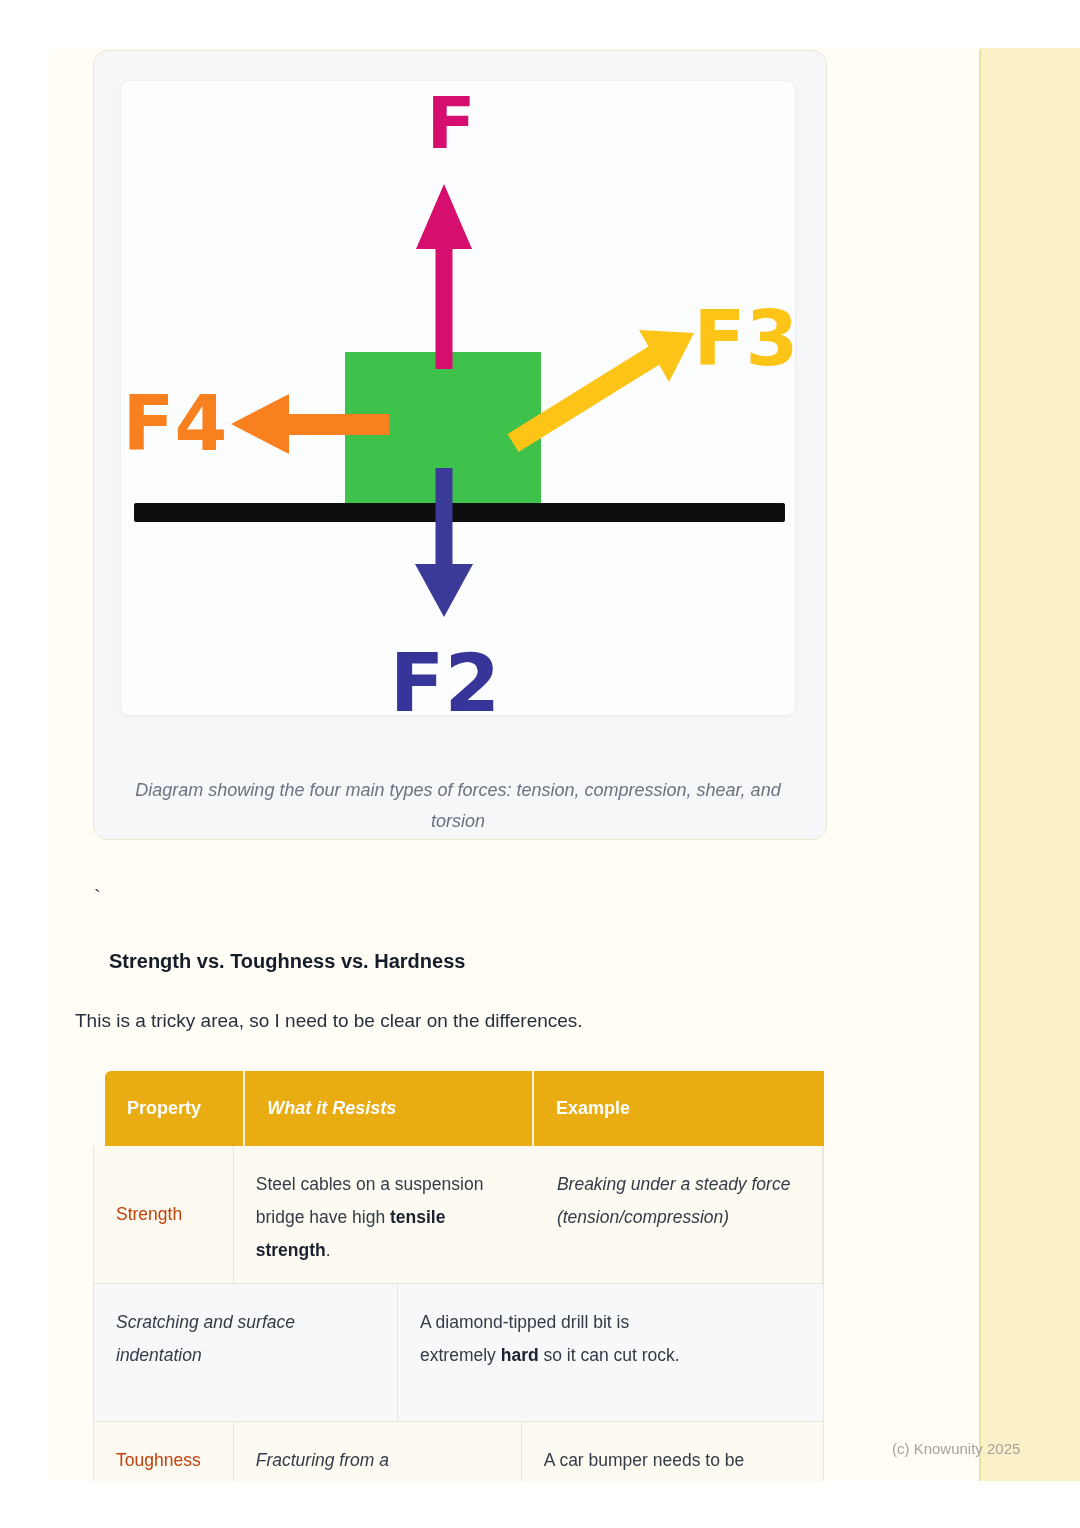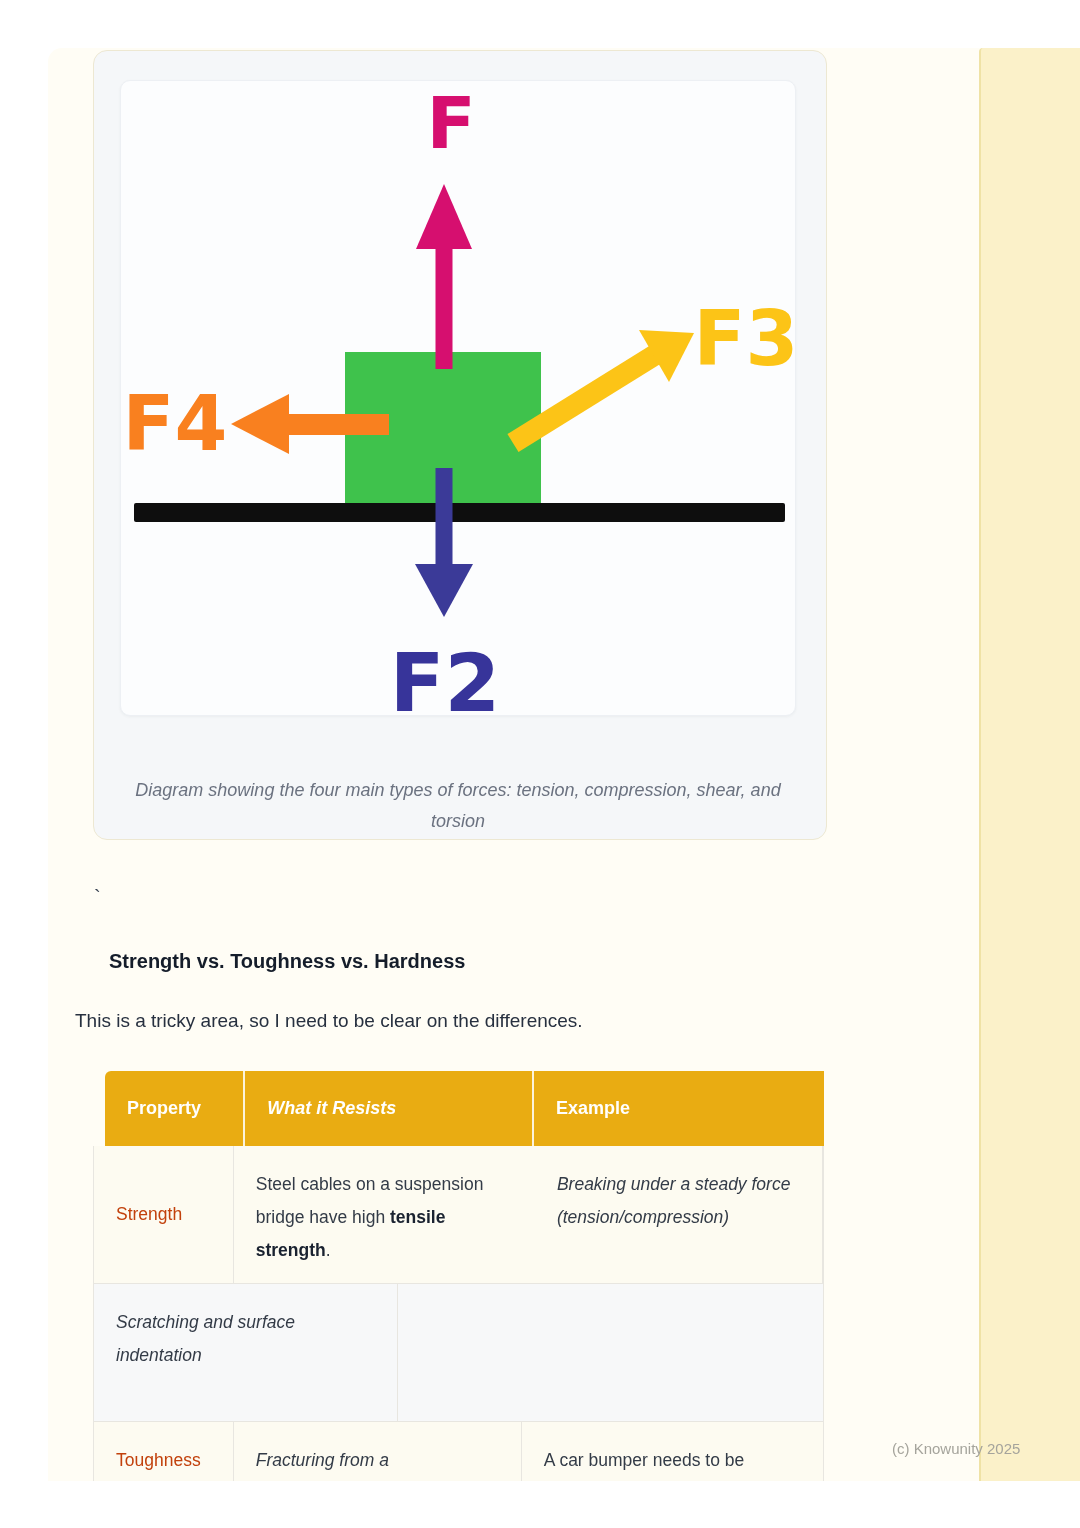--- a/index.html
+++ b/index.html
@@ -106,20 +106,21 @@
   </div>
 
   <div class="t-row t-body-row row-cream">
     <div class="b-cell c1 prop-cell">Strength</div>
     <div class="b-cell c3"><span>Steel cables on a suspension bridge have high </span><strong>tensile strength</strong><span>.</span></div>
     <div class="b-cell c2">Breaking under a steady force (tension/compression)</div>
   </div>
 
   <div class="t-row t-body-row row-gray">
     <div class="b-cell c2">Scratching and surface indentation</div>
+    <div class="b-cell c3"><span>A diamond-tipped drill bit is extremely </span><strong>hard</strong><span> so it can cut rock.</span></div>
   </div>
 
   <div class="t-row t-body-row row-cream clipped">
     <div class="b-cell c1 prop-cell">Toughness</div>
     <div class="b-cell c2">Fracturing from a</div>
     <div class="b-cell c3"><span>A car bumper needs to be</span><strong></strong><span></span></div>
   </div>
 </div>
 
 <div class="watermark">(c) Knowunity 2025</div>

